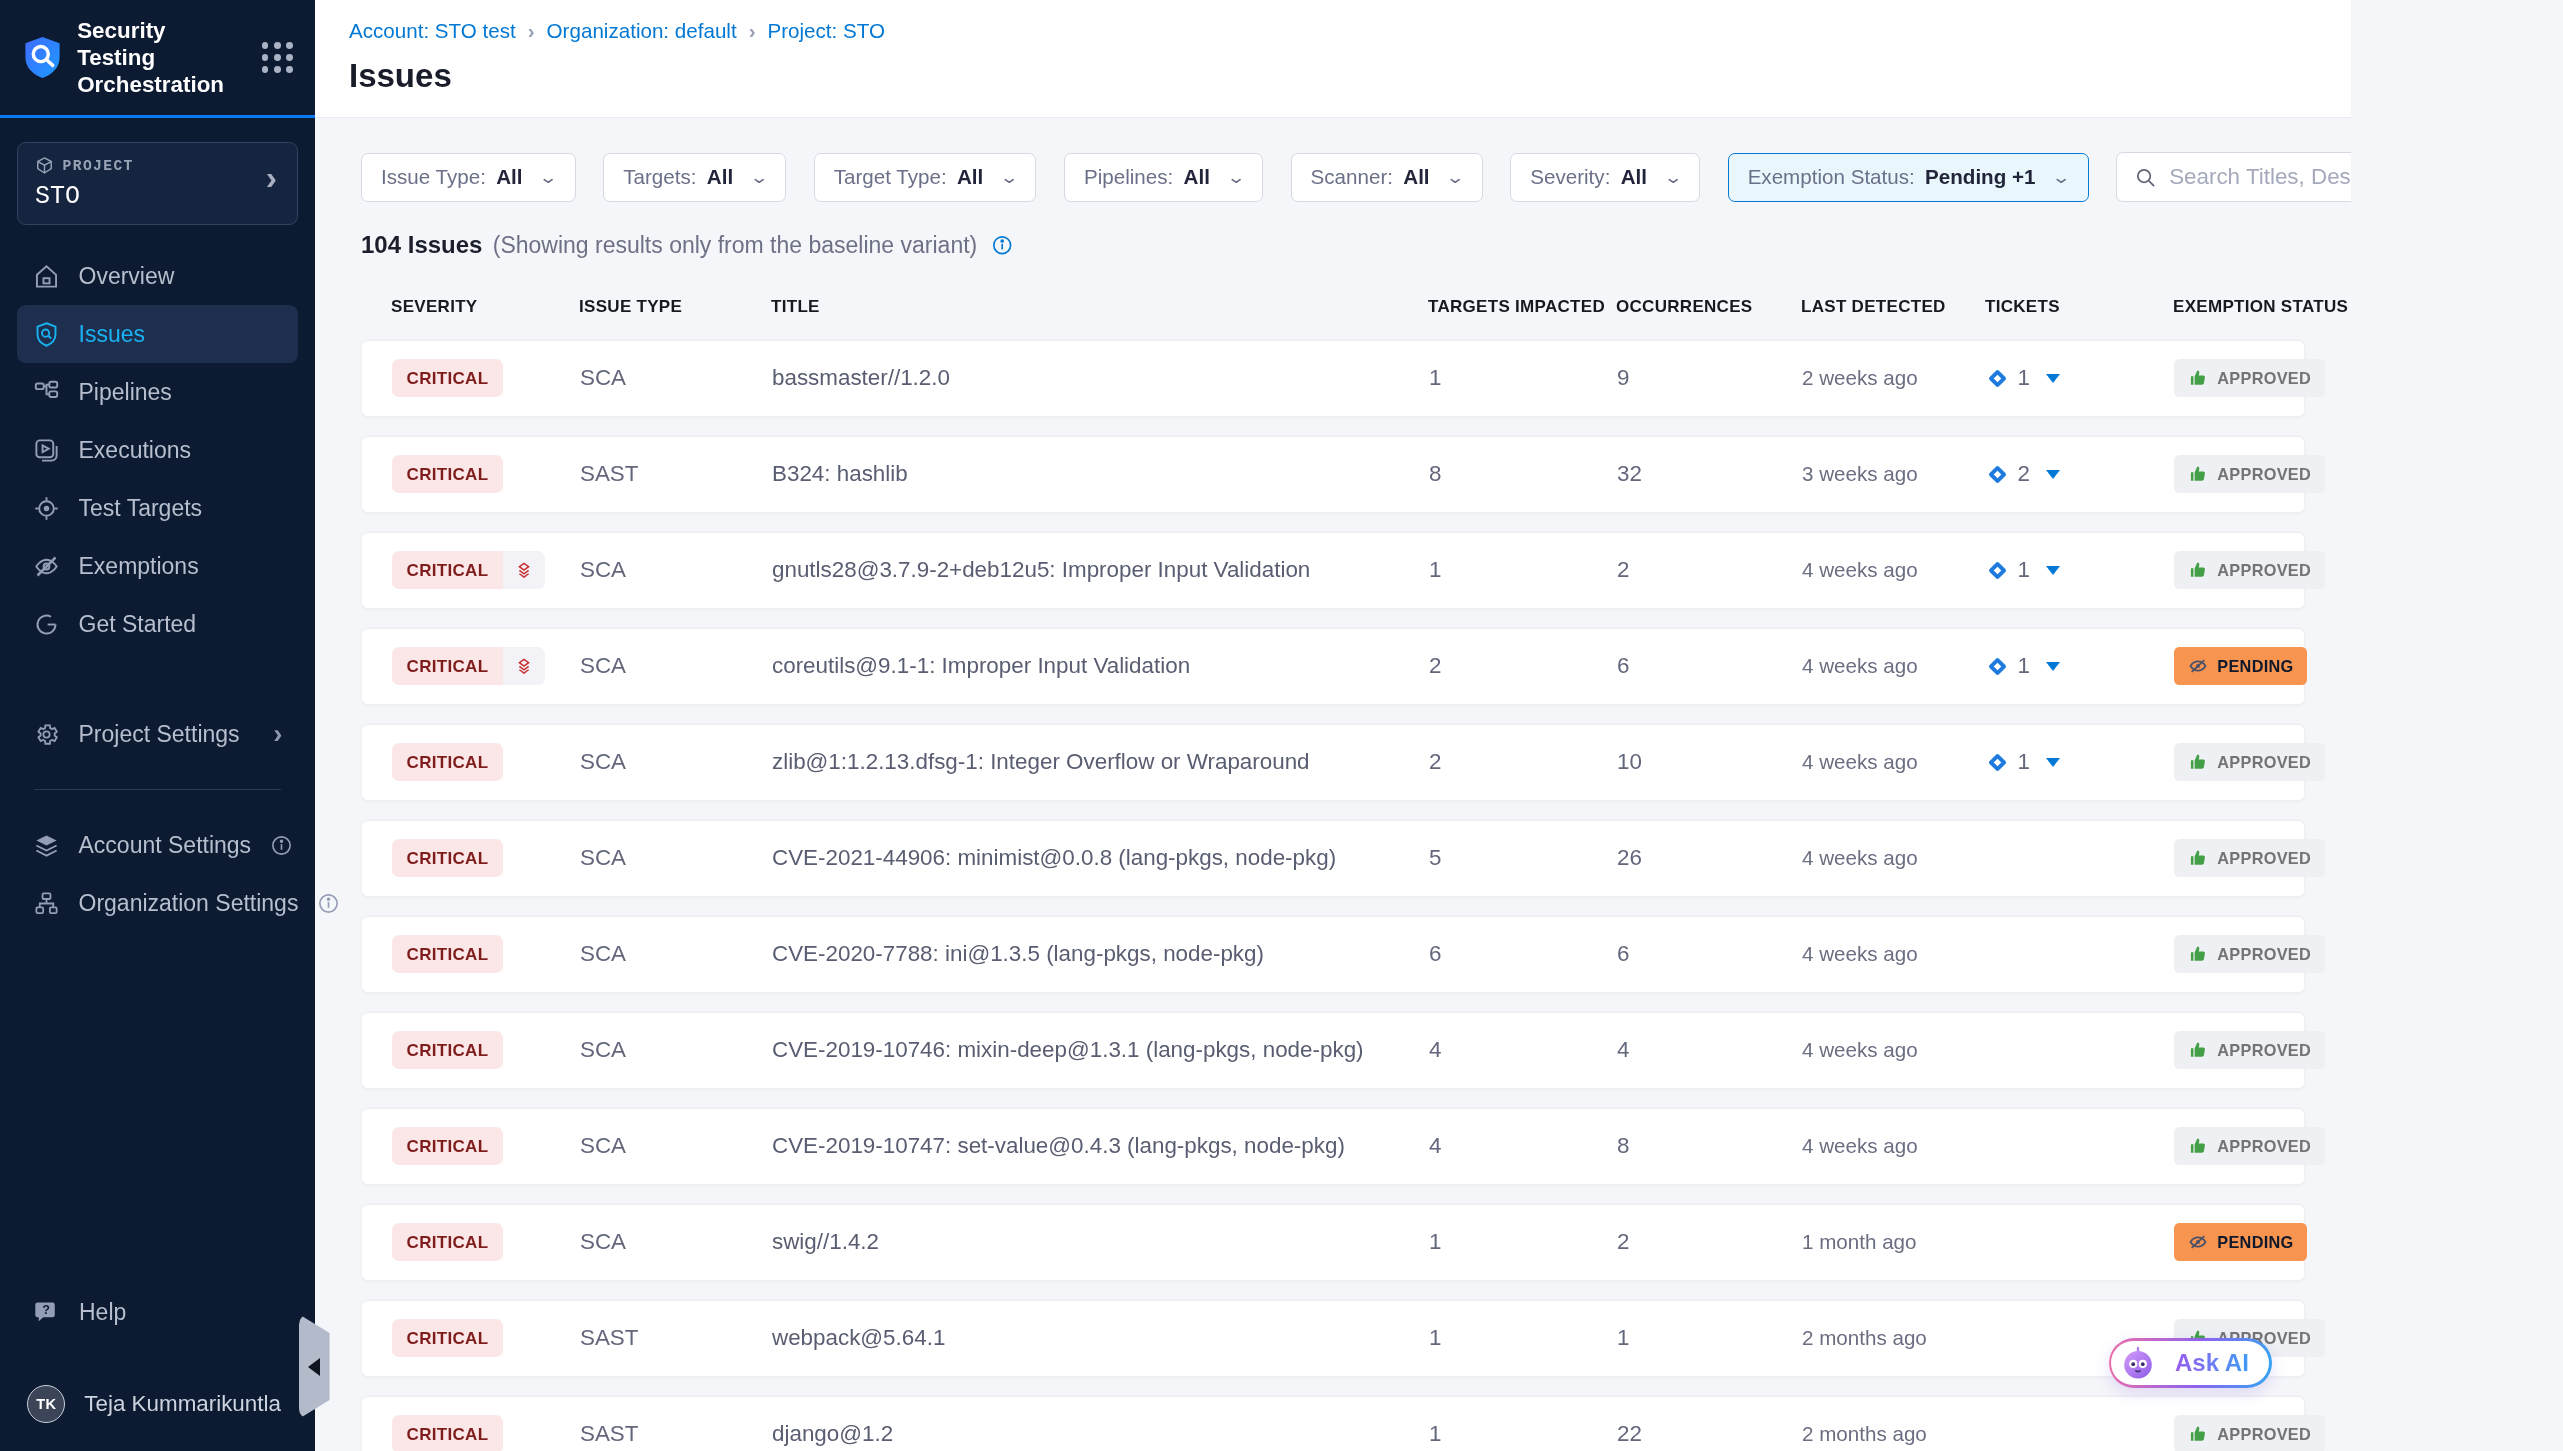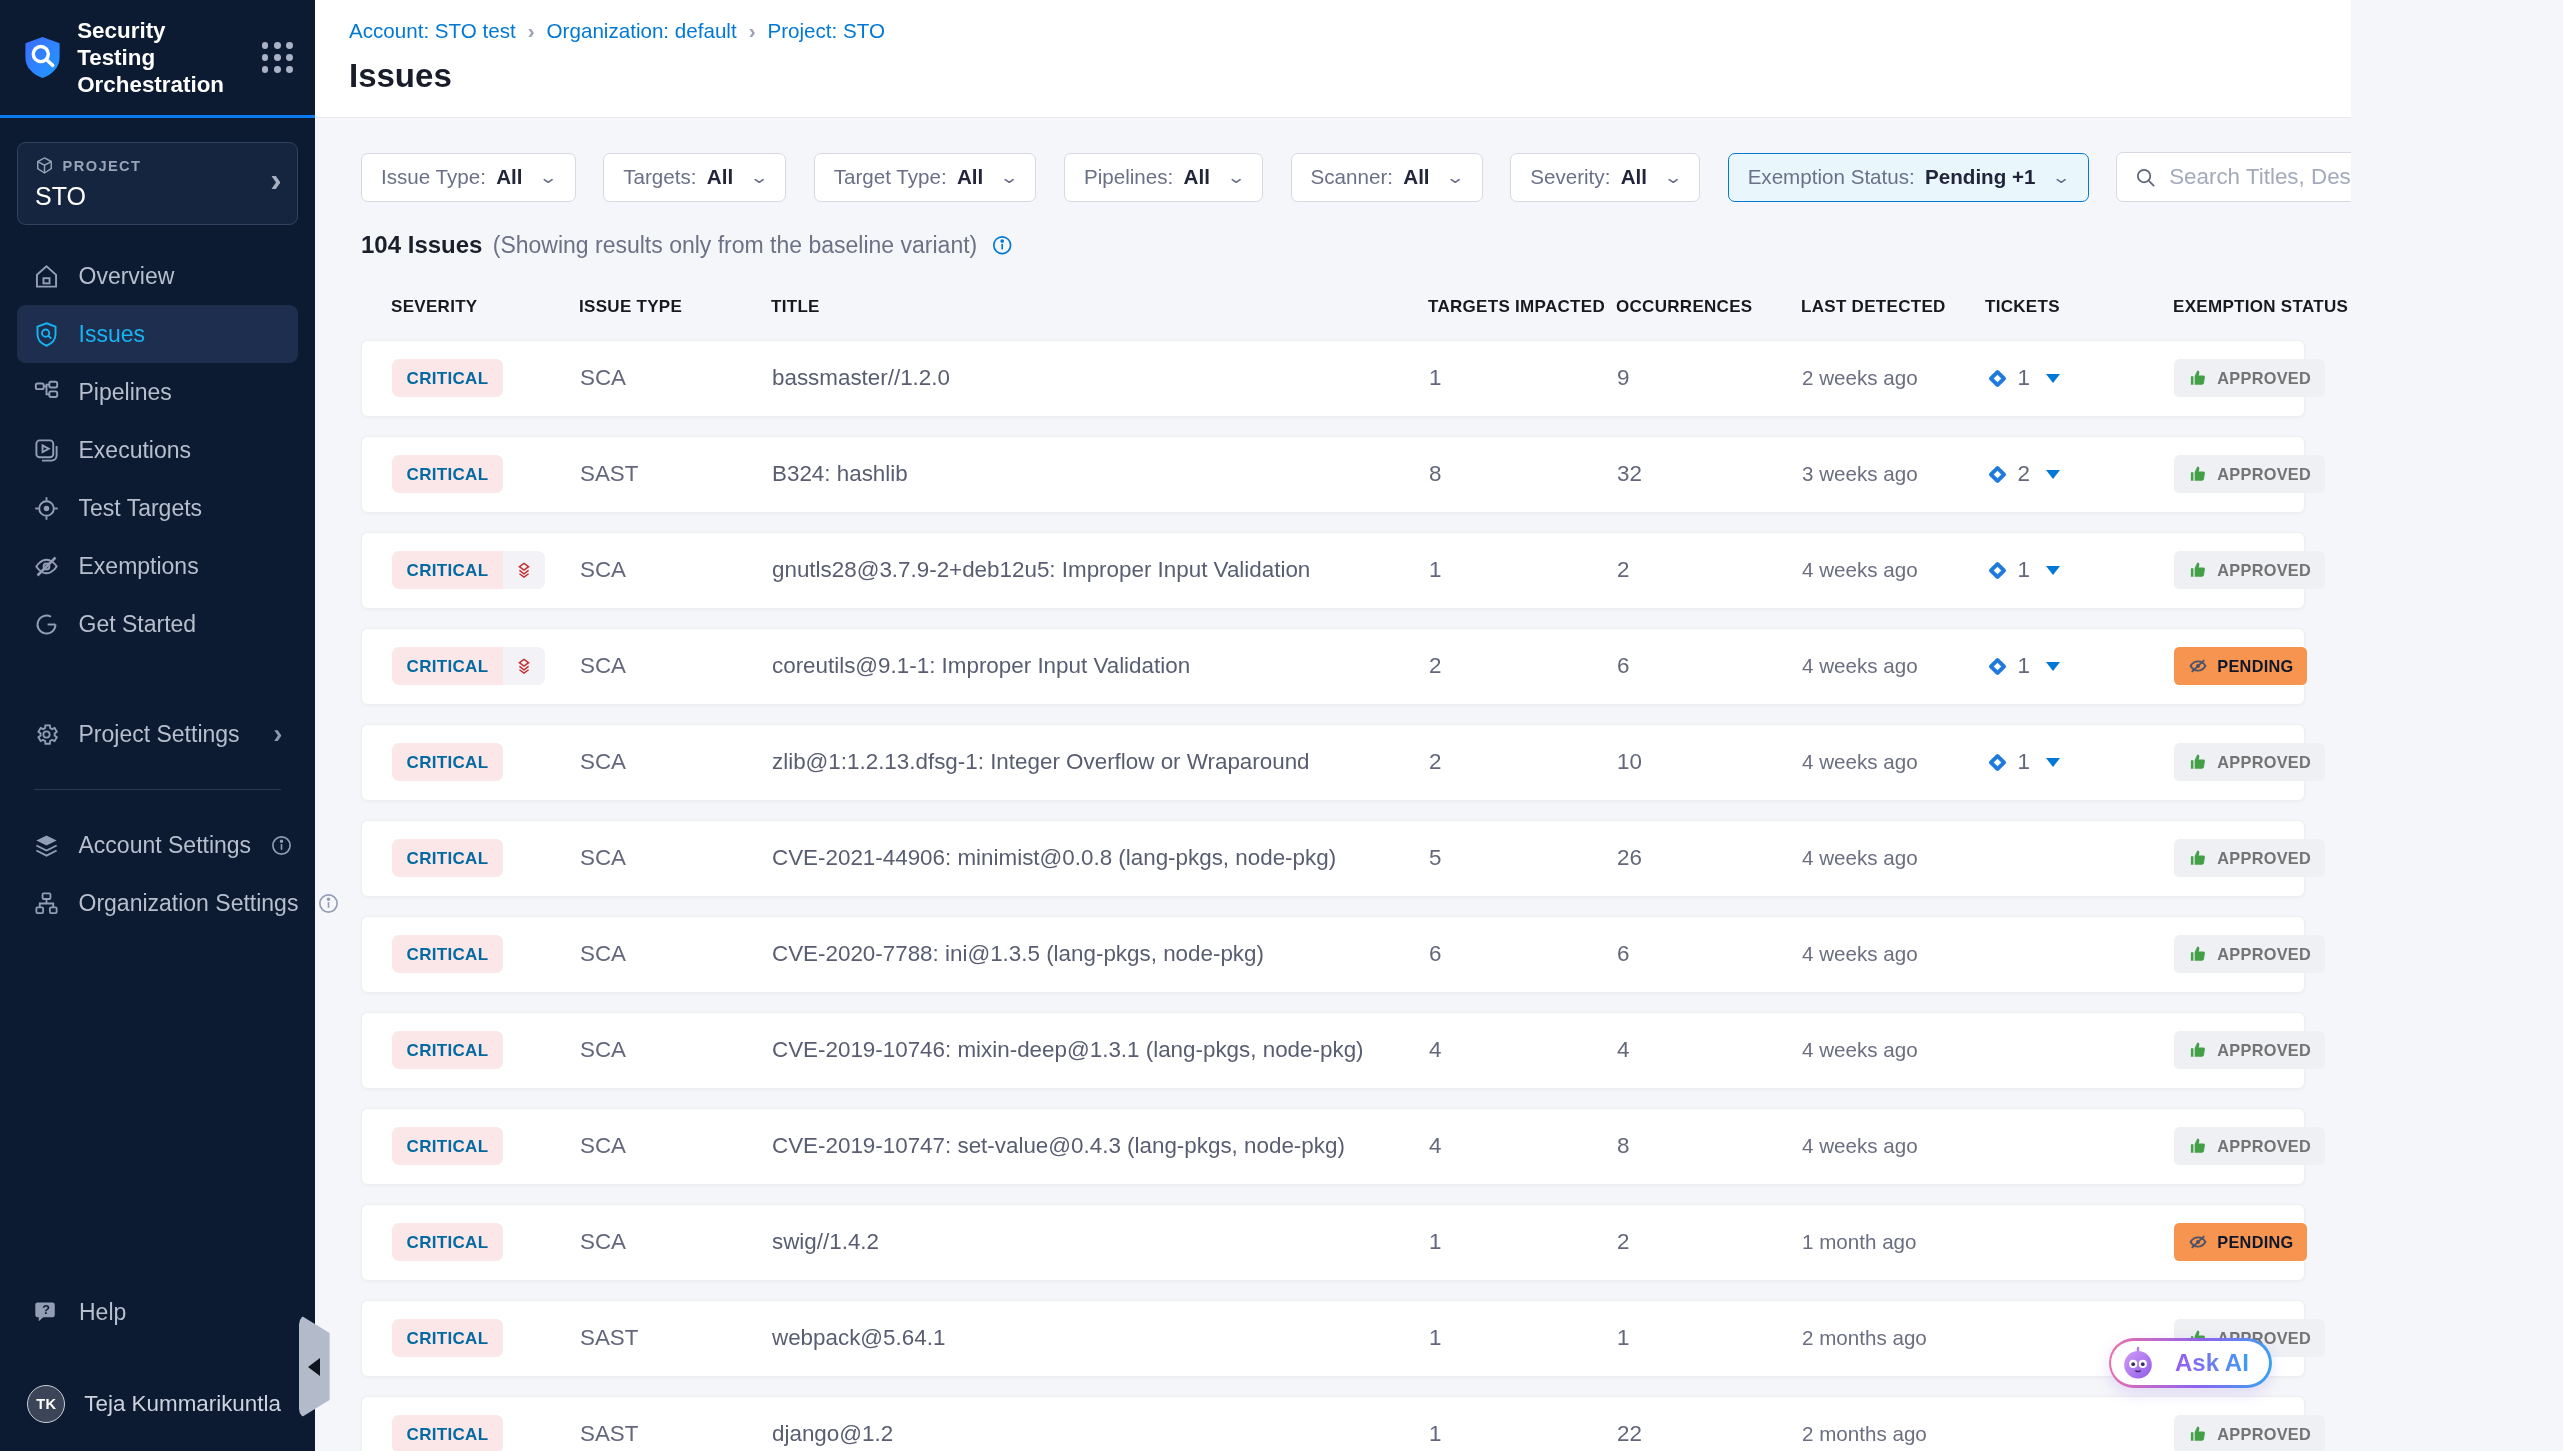--- a/index.html
+++ b/index.html
@@ -18,21 +18,21 @@
   .sb-header {
     display:flex; align-items:center; gap:13.8px;
     padding:17px 22.4px 17px 22.4px; border-bottom:3.4px solid #0b79f0;
   }
   .sb-logo { width:41px; height:45px; flex:0 0 auto; }
   .sb-title { color:#fff; font-weight:bold; font-size:22.4px; line-height:27px; width:177px; }
   .grid-icon { margin-left:auto; display:grid; grid-template-columns:repeat(3,6.9px); gap:5.2px; cursor:pointer; }
   .grid-icon i { width:6.9px; height:6.9px; border-radius:50%; background:#aab3c5; }
   .project-card {
     margin:24px 17px 0 17px; border:0.9px solid #33435f; background:#15253f;
-    border-radius:8.6px; padding:13px 17px; position:relative; cursor:pointer;
+    border-radius:8.6px; padding:13px 17px; position:relative; cursor:pointer;font-family:Liberation Mono, monospace;
   }
   .project-label { display:flex; align-items:center; gap:8.6px; color:#99a3b6; font-size:14.6px; font-weight:bold; letter-spacing:1.4px; }
   .project-name { color:#fff; font-size:25px; margin-top:6.9px; }
   .project-chev { position:absolute; right:15.5px; top:50%; transform:translateY(-58%); color:#a7afc1; font-size:34px; font-weight:bold; }
   .nav { margin-top:22.4px; padding:0 17px; }
   .nav-item {
     height:58px; display:flex; align-items:center; gap:19px; padding:0 15.5px;
     border-radius:8.6px; color:#b7bfce; font-size:23px; cursor:pointer; white-space:nowrap;
   }
   .nav-item svg { width:27px; height:27px; color:#939db3; flex:0 0 auto; }
@@ -96,21 +96,21 @@
   }
   .trow {
     display:grid; grid-template-columns:188px 192px 657px 188px 185px 184px 188px 292px 52px;
     padding-left:30px; align-items:center;
     background:#fff; border-radius:6.9px; height:77px; margin-top:19px;
     border:0.9px solid #eeeef3; box-shadow:0 0.9px 2.6px rgba(25,30,60,.04); cursor:pointer;
   }
   .trow:first-of-type { margin-top:22.4px; }
   .sev-wrap { display:inline-flex; align-items:stretch; }
   .badge-critical {
-    background:#fbe7e8; color:#0369a1; font-weight:bold; font-size:17px; letter-spacing:0.3px;
+    background:#fbe7e8; color:#7f1d1d; font-weight:bold; font-size:17px; letter-spacing:0.3px;
     padding:10.3px 14.6px; border-radius:6.9px; line-height:1;
   }
   .sev-wrap.stacked .badge-critical { border-radius:6.9px 0 0 6.9px; }
   .stack-seg { display:none; }
   .sev-wrap.stacked .stack-seg {
     display:flex; align-items:center; background:#f2f2f7; border-radius:0 6.9px 6.9px 0; padding:0 11.2px;
   }
   .stack-seg svg { width:20px; height:20px; color:#c53030; }
   .cell-type, .cell-num { font-size:22.4px; color:#63677b; }
   .cell-title { font-size:22.4px; color:#595d71; padding-right:17px; }

